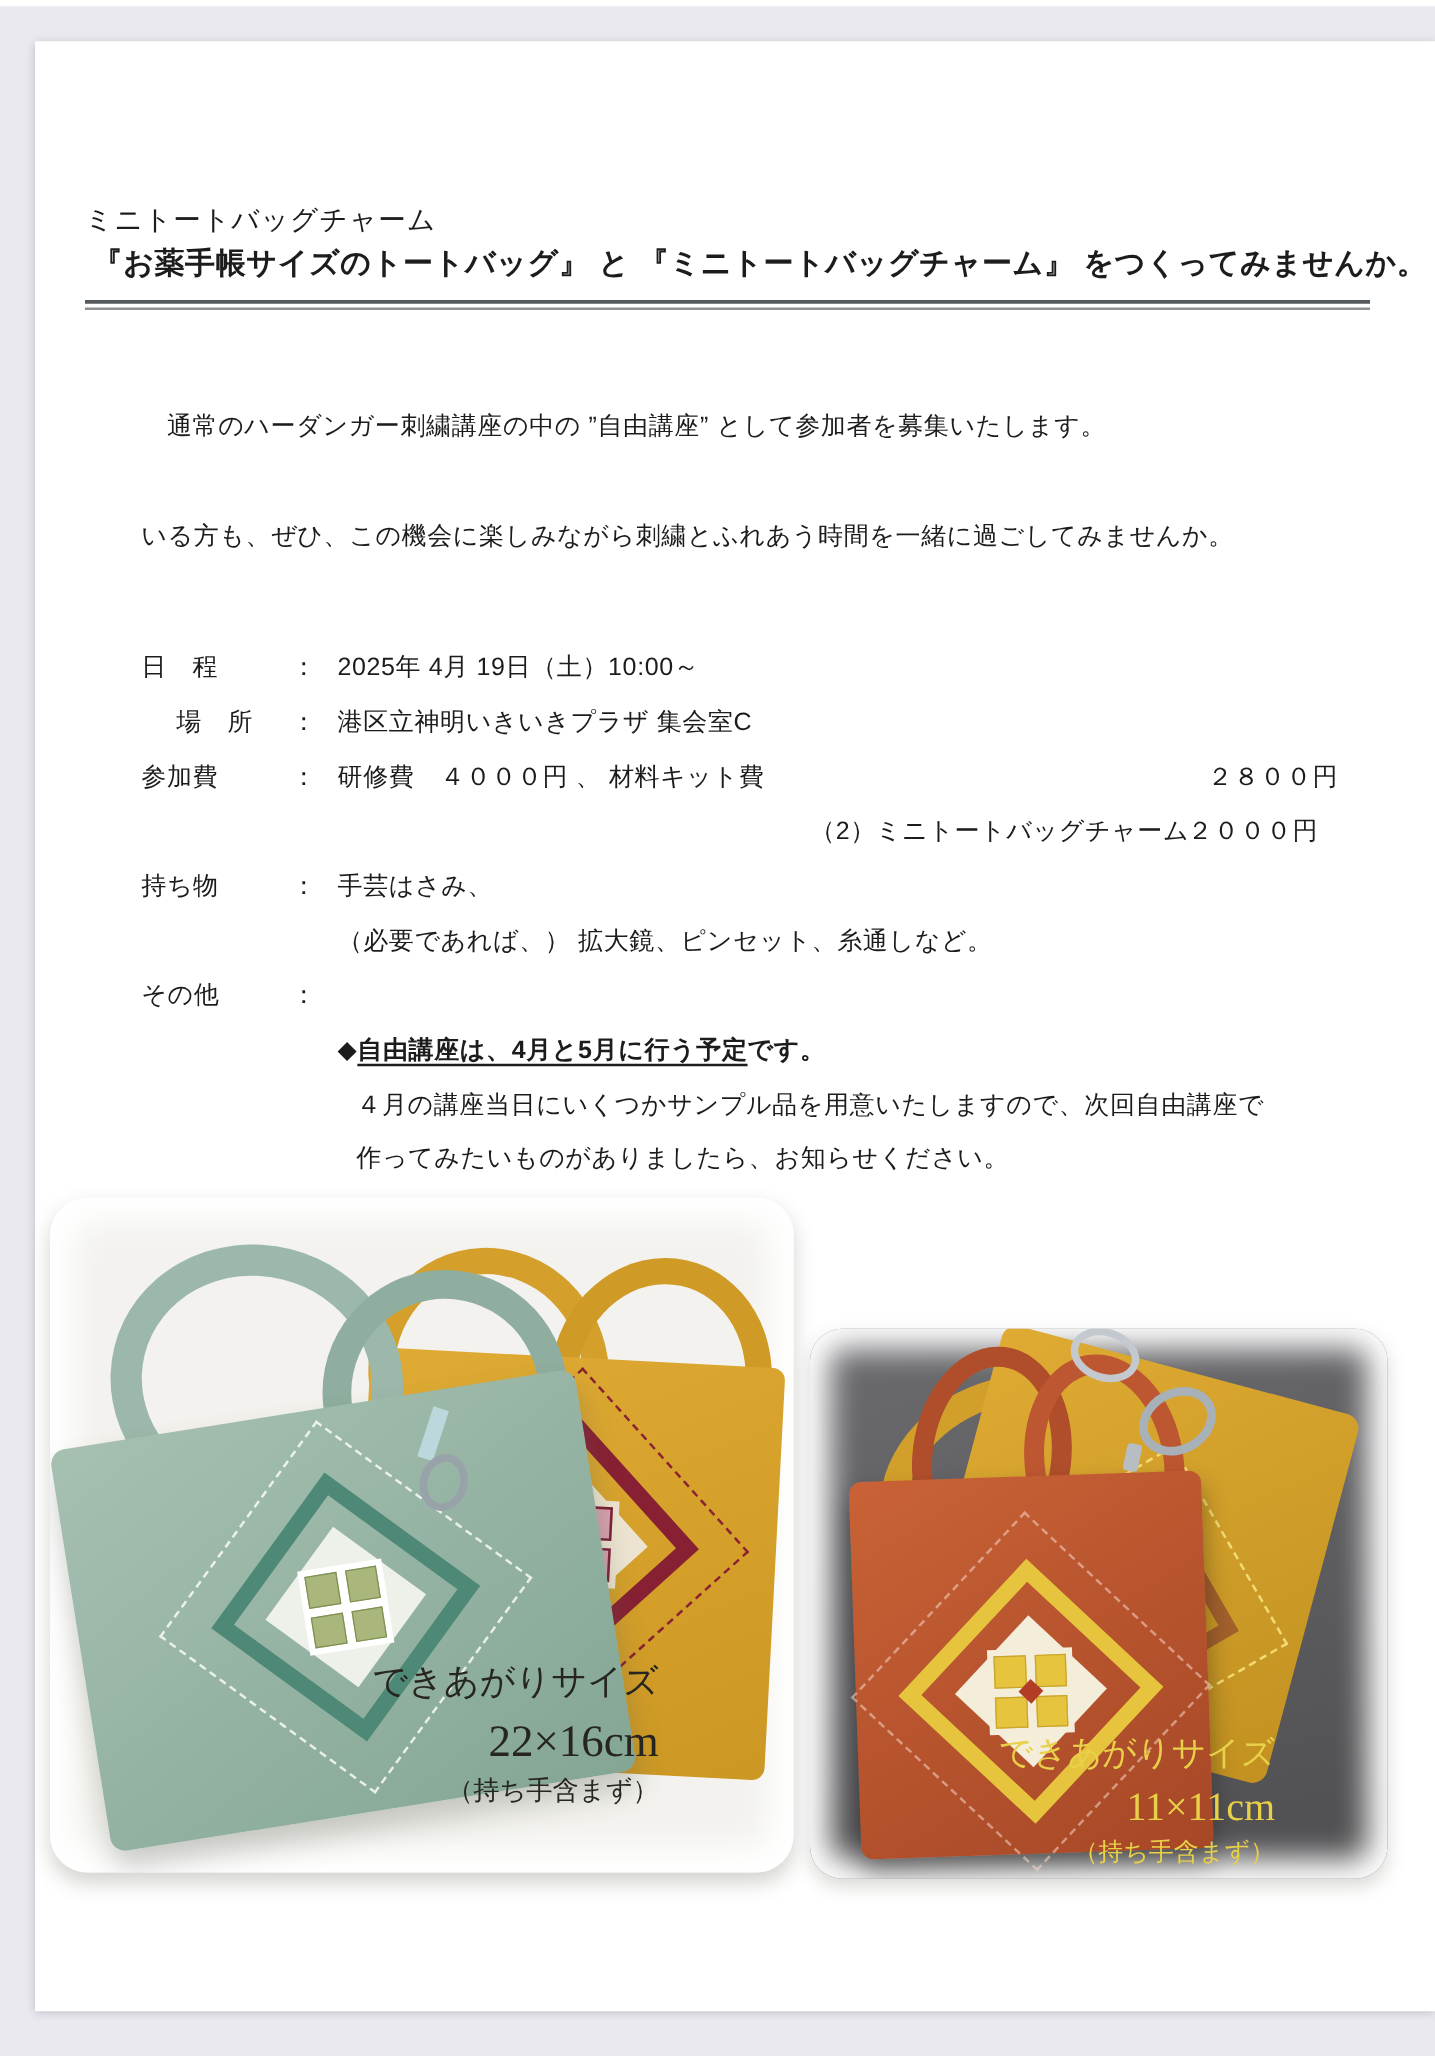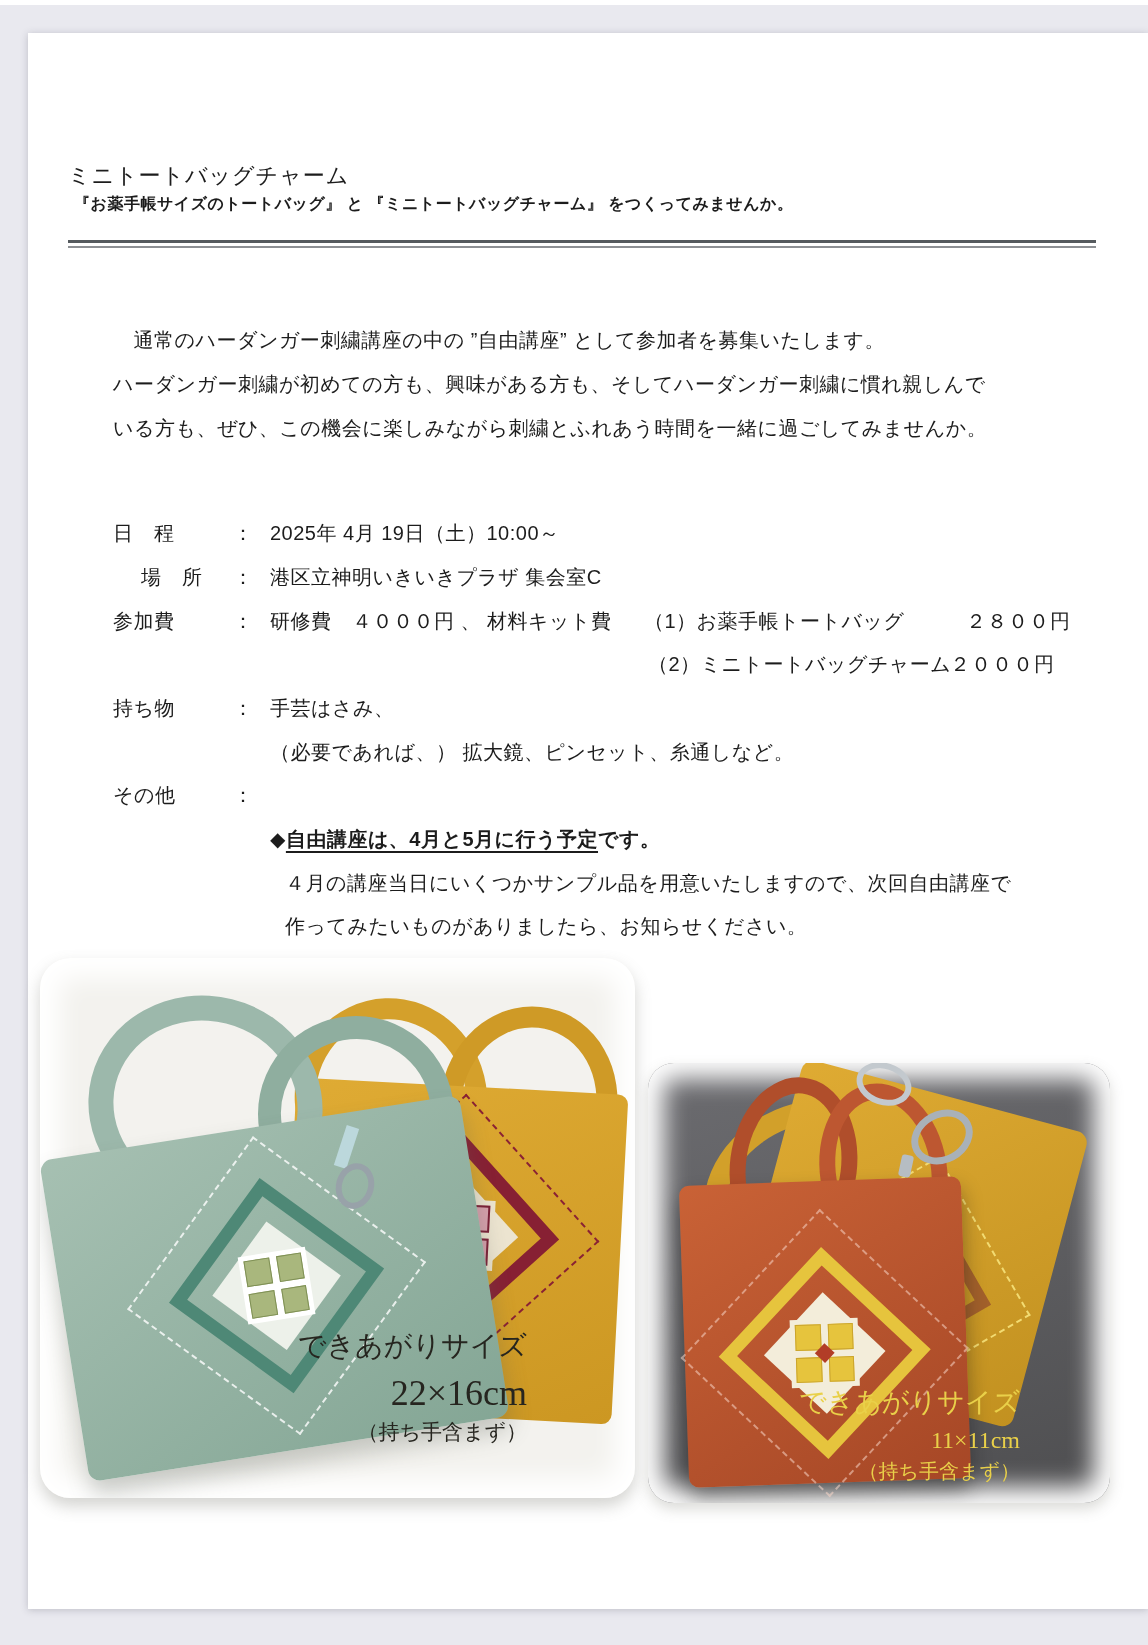--- a/index.html
+++ b/index.html
@@ -5,21 +5,21 @@
   html,body{margin:0;padding:0;width:1148px;height:1645px;overflow:hidden;
     background:#eaeaf0;font-family:"Liberation Sans","DejaVu Sans",sans-serif;}
   .serif{font-family:"Liberation Serif","DejaVu Serif",serif;}
   #viewport{position:relative;width:1148px;height:1645px;background:#e9e9ef;}
   #top-strip{position:absolute;left:0;top:0;width:1148px;height:5px;background:#ffffff;}
   #page{position:absolute;left:28px;top:33px;width:1120px;height:1576px;background:#ffffff;
     box-shadow:0 1px 7px rgba(60,60,80,0.25);}
   
   .doc-text{position:absolute;color:#1c1c1c;white-space:nowrap;}
   #header-line{left:40px;top:128px;font-size:22px;letter-spacing:1px;}
-  #title-line{left:46px;top:161px;font-size:16px;font-weight:bold;letter-spacing:0.5px;}
+  #title-line{left:46px;top:161px;font-size:24px;font-weight:bold;letter-spacing:0.5px;}
   #divider{position:absolute;left:40px;top:207px;width:1028px;height:3px;
     border-top:3px solid #555a5e;border-bottom:2px solid #8d9094;}
   .body-line{font-size:20px;letter-spacing:0.5px;}
   .lbl{left:85px;}
   .colon{left:205px;}
   .val{left:242px;text-align:center;}
   .price{letter-spacing:1px;}
   .bold-u{font-weight:bold;}
   .bold-u .u-seg{text-decoration:underline;text-decoration-thickness:2px;text-underline-offset:5px;}
   
@@ -83,51 +83,49 @@
   .r-clasp3{position:absolute;left:252px;top:92px;width:12px;height:22px;background:#b6bdc3;
     border-radius:3px;transform:rotate(12deg);}
   
   .caption{position:absolute;text-align:right;z-index:10;line-height:1.3;}
   #caption-left{right:108px;top:370px;color:#26251f;}
   #caption-left .c1{font-size:28px;}
   #caption-left .c2{font-size:36px;margin-top:6px;}
   #caption-left .c3{font-size:21px;margin-top:2px;}
   #caption-right{right:90px;top:322px;color:#e9d049;}
   #caption-right .c1{font-size:27px;}
-  #caption-right .c2{font-size:24px;margin-top:5px;}
+  #caption-right .c2{font-size:32px;margin-top:5px;}
   #caption-right .c3{font-size:20px;margin-top:2px;}
 </style>
 </head>
 <body>
 
 <div id="viewport">
   <div id="top-strip"></div>
 
   <div id="page">
 
     <div class="doc-text serif" id="header-line">ミニトートバッグチャーム</div>
     <div class="doc-text" id="title-line">『お薬手帳サイズのトートバッグ』 と 『ミニトートバッグチャーム』 をつくってみませんか。</div>
     <div id="divider"></div>
 
     <div class="doc-text body-line" style="left:85px;top:294px;">　通常のハーダンガー刺繍講座の中の ”自由講座” として参加者を募集いたします。</div>
-    <div class="doc-text body-line" style="left:85px;top:338px;">ハーダンガー刺繍が初めての方も、興味がある方も、そしてハーダンガー刺繍に慣れ親しんで</div>
     <div class="doc-text body-line" style="left:85px;top:382px;">いる方も、ぜひ、この機会に楽しみながら刺繍とふれあう時間を一緒に過ごしてみませんか。</div>
 
     <div class="doc-text body-line lbl" style="top:487px;">日　程</div>
     <div class="doc-text body-line colon" style="top:487px;">：</div>
     <div class="doc-text body-line val" style="top:487px;">2025年 4月 19日（土）10:00～</div>
 
     <div class="doc-text body-line lbl" style="top:531px;margin-left:28px;">場　所</div>
     <div class="doc-text body-line colon" style="top:531px;">：</div>
     <div class="doc-text body-line val" style="top:531px;">港区立神明いきいきプラザ 集会室C</div>
 
     <div class="doc-text body-line lbl" style="top:575px;">参加費</div>
     <div class="doc-text body-line colon" style="top:575px;">：</div>
     <div class="doc-text body-line val" style="top:575px;">研修費　４０００円 、 材料キット費</div>
-    <div class="doc-text body-line" style="left:616px;top:575px;">（1）お薬手帳トートバッグ</div>
     <div class="doc-text body-line price" style="left:898px;top:575px;margin-left:40px;">２８００円</div>
     <div class="doc-text body-line" style="left:620px;top:618px;">（2）ミニトートバッグチャーム</div>
     <div class="doc-text body-line price" style="left:922px;top:618px;">２０００円</div>
 
     <div class="doc-text body-line lbl" style="top:662px;">持ち物</div>
     <div class="doc-text body-line colon" style="top:662px;">：</div>
     <div class="doc-text body-line val" style="top:662px;">手芸はさみ、</div>
     <div class="doc-text body-line val" style="top:706px;">（必要であれば、） 拡大鏡、ピンセット、糸通しなど。</div>
 
     <div class="doc-text body-line lbl" style="top:749px;">その他</div>

